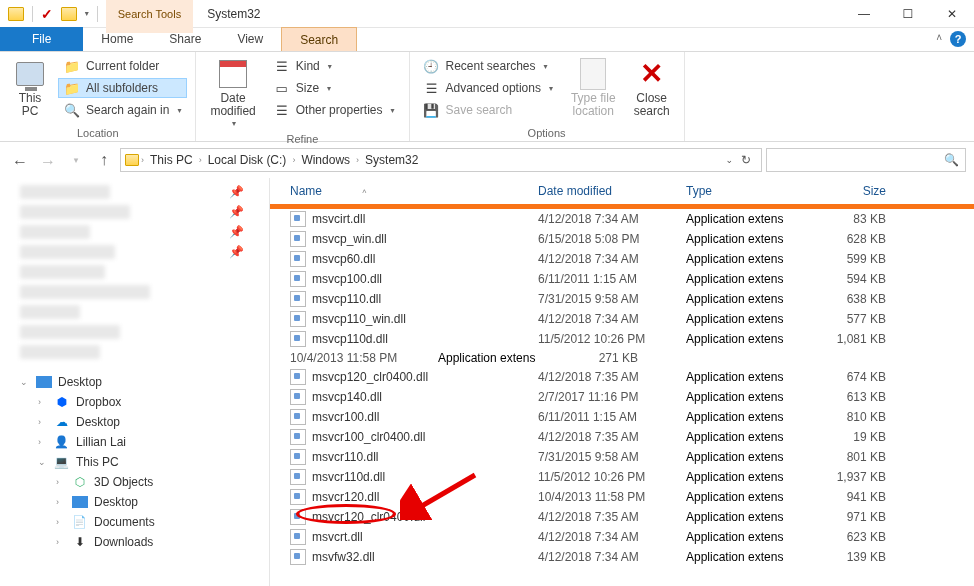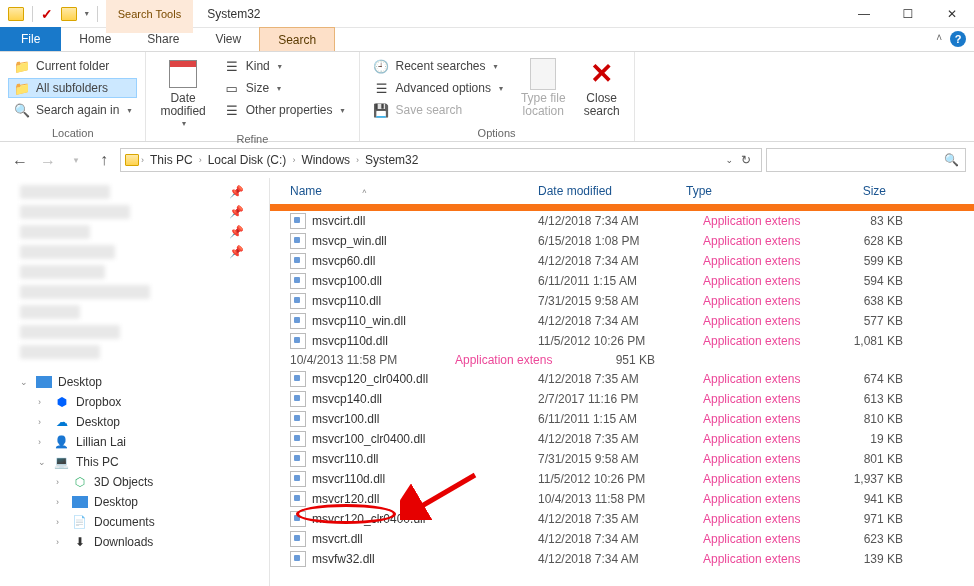--- a/index.html
+++ b/index.html
@@ -12,21 +12,21 @@
 .qat-sep { width: 1px; height: 16px; background: #d0d0d0; }
 .check-red { color: #c00; font-weight: bold; font-size: 14px; }
 .qat-drop { color: #666; font-size: 8px; }
 .search-tools { background: #fde9d9; padding: 2px 12px; color: #7a4b00; font-size: 11px; height: 39px; display: flex; align-items: center; }
 .title-text { padding: 0 14px; color: #333; }
 .win-controls { margin-left: auto; display: flex; }
 .win-btn { width: 44px; height: 28px; display: flex; align-items: center; justify-content: center; color: #333; }
 
 
 .tabs { height: 24px; display: flex; align-items: flex-end; border-bottom: 1px solid #dadada; position: relative; }
-.tab-file { background: #1979ca; color: #fff; padding: 4px 21px; height: 24px; display: flex; align-items: center; }
+.tab-file { background: #1979ca; color: #fff; padding: 4px 32px; height: 24px; display: flex; align-items: center; }
 .tab { padding: 4px 18px; color: #444; height: 24px; display: flex; align-items: center; }
 .tab-active { background: #fde0c8; color: #5a3a00; border: 1px solid #e8b478; border-bottom: none; }
 .help-caret { position: absolute; right: 32px; top: 4px; color: #666; font-size: 10px; }
 .help-icon { position: absolute; right: 8px; top: 3px; width: 16px; height: 16px; border-radius: 50%; background: #1979ca; color: #fff; display: flex; align-items: center; justify-content: center; font-size: 11px; font-weight: bold; }
 
 
 .ribbon { height: 90px; display: flex; border-bottom: 1px solid #dadada; background: #fff; }
 .rgroup { padding: 4px 8px 2px; border-right: 1px solid #e5e5e5; display: flex; flex-direction: column; }
 .rgroup-body { flex: 1; display: flex; align-items: flex-start; gap: 6px; }
 .rgroup-label { text-align: center; color: #666; font-size: 11px; padding-top: 2px; }
@@ -60,33 +60,33 @@
 .nav-pane { width: 270px; border-right: 1px solid #e5e5e5; overflow: hidden; padding: 4px 0; }
 .nav-item { display: flex; align-items: center; gap: 6px; padding: 3px 10px 3px 20px; color: #333; }
 .nav-item .exp { width: 10px; color: #888; font-size: 9px; }
 .nav-item.l2 { padding-left: 38px; }
 .nav-ico { width: 16px; height: 14px; display: inline-flex; align-items: center; justify-content: center; }
 .pin-col { width: 30px; }
 .blur-item { display: flex; align-items: center; padding: 3px 10px 3px 20px; }
 .blur-box { height: 14px; background: #e8e8e8; filter: blur(2px); border-radius: 2px; }
 
 .file-pane { flex: 1; overflow: hidden; }
-.cols { display: flex; padding: 6px 0 6px 20px; border-bottom: 7px solid #f97316; color: #1a5490; }
+.cols { display: flex; padding: 6px 0 6px 20px; border-bottom: 5px solid #f97316; color: #1a5490; }
 .col-name { width: 248px; display: flex; align-items: center; gap: 40px; }
 .col-date { width: 148px; }
 .col-type { width: 120px; }
 .col-size { width: 80px; text-align: right; }
 .sort-ind { font-size: 8px; color: #888; }
 .files { overflow: hidden; }
 .row { display: flex; padding: 2px 0 2px 20px; align-items: center; color: #333; position: relative; }
 .fname { width: 248px; display: flex; align-items: center; gap: 6px; }
 .fico { width: 16px; height: 16px; border: 1px solid #bbb; background: #fff; position: relative; display: inline-flex; }
 .fico::after { content: ''; position: absolute; top: 3px; left: 3px; width: 6px; height: 6px; background: #6a9bd8; border-radius: 1px; }
 .fdate { width: 148px; color: #555; }
-.ftype { width: 120px; color: #ec4899; margin-left: 17px; }
+.ftype { width: 120px; color: #000000; }
 .fsize { width: 80px; text-align: right; color: #555; }
 
 
 .red-circle { position: absolute; border: 3px solid #e60000; border-radius: 50%; pointer-events: none; }
 .red-arrow { position: absolute; pointer-events: none; }
 </style>
 </head>
 <body>
 
 <div class="titlebar">
@@ -113,20 +113,27 @@
   <div class="tab">Share</div>
   <div class="tab">View</div>
   <div class="tab tab-active">Search</div>
   <span class="help-caret">˄</span>
   <span class="help-icon">?</span>
 </div>
 
 <div class="ribbon">
   <div class="rgroup">
     <div class="rgroup-body">
+      <div class="big-btn">
+        <div class="ico">
+            <div class="pc-ico"></div>
+          </div>
+        <span style="white-space:pre-line">This
+PC</span>
+      </div>
       <div class="stack">
         <div class="ritem">
           <span class="ico16">📁</span>
           <span>Current folder</span>
         </div>
         <div class="ritem sel">
           <span class="ico16">📁</span>
           <span>All subfolders</span>
         </div>
         <div class="ritem">
@@ -336,21 +343,21 @@
           </div>
           <div class="fdate">4/12/2018 7:34 AM</div>
           <div class="ftype">Application extens</div>
           <div class="fsize">83 KB</div>
         </div>
         <div class="row">
           <div class="fname">
             <span class="fico"></span>
             <span>msvcp_win.dll</span>
           </div>
-          <div class="fdate">6/15/2018 1:08 PM</div>
+          <div class="fdate">6/15/2018 5:08 PM</div>
           <div class="ftype">Application extens</div>
           <div class="fsize">628 KB</div>
         </div>
         <div class="row">
           <div class="fname">
             <span class="fico"></span>
             <span>msvcp60.dll</span>
           </div>
           <div class="fdate">4/12/2018 7:34 AM</div>
           <div class="ftype">Application extens</div>
@@ -388,21 +395,21 @@
             <span class="fico"></span>
             <span>msvcp110d.dll</span>
           </div>
           <div class="fdate">11/5/2012 10:26 PM</div>
           <div class="ftype">Application extens</div>
           <div class="fsize">1,081 KB</div>
         </div>
         <div class="row">
           <div class="fdate">10/4/2013 11:58 PM</div>
           <div class="ftype">Application extens</div>
-          <div class="fsize">951 KB</div>
+          <div class="fsize">271 KB</div>
         </div>
         <div class="row">
           <div class="fname">
             <span class="fico"></span>
             <span>msvcp120_clr0400.dll</span>
           </div>
           <div class="fdate">4/12/2018 7:35 AM</div>
           <div class="ftype">Application extens</div>
           <div class="fsize">674 KB</div>
         </div>

